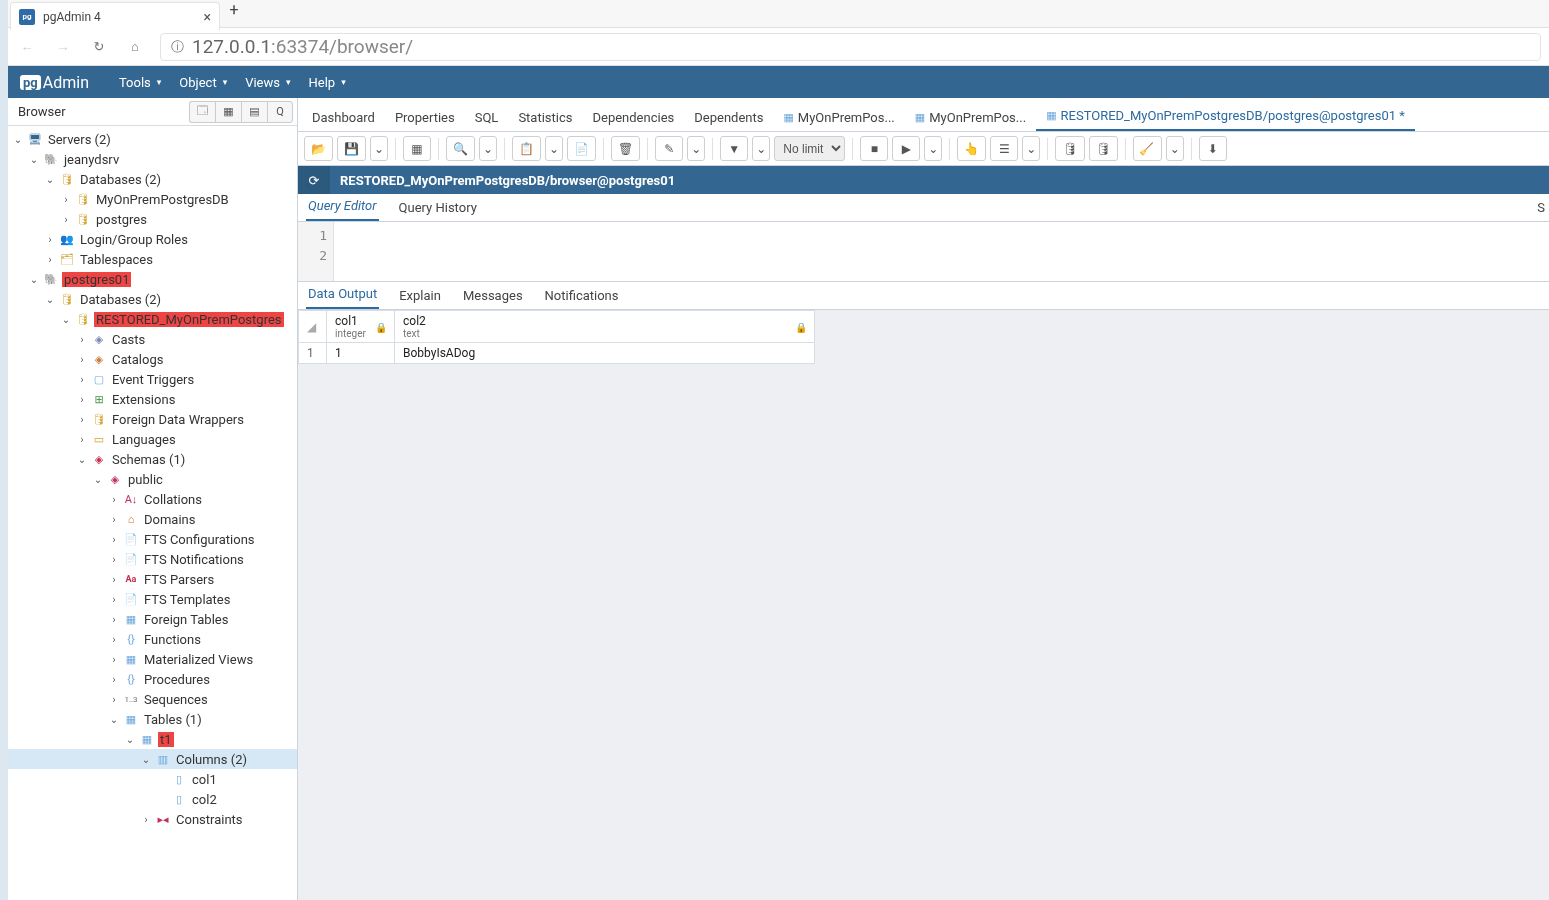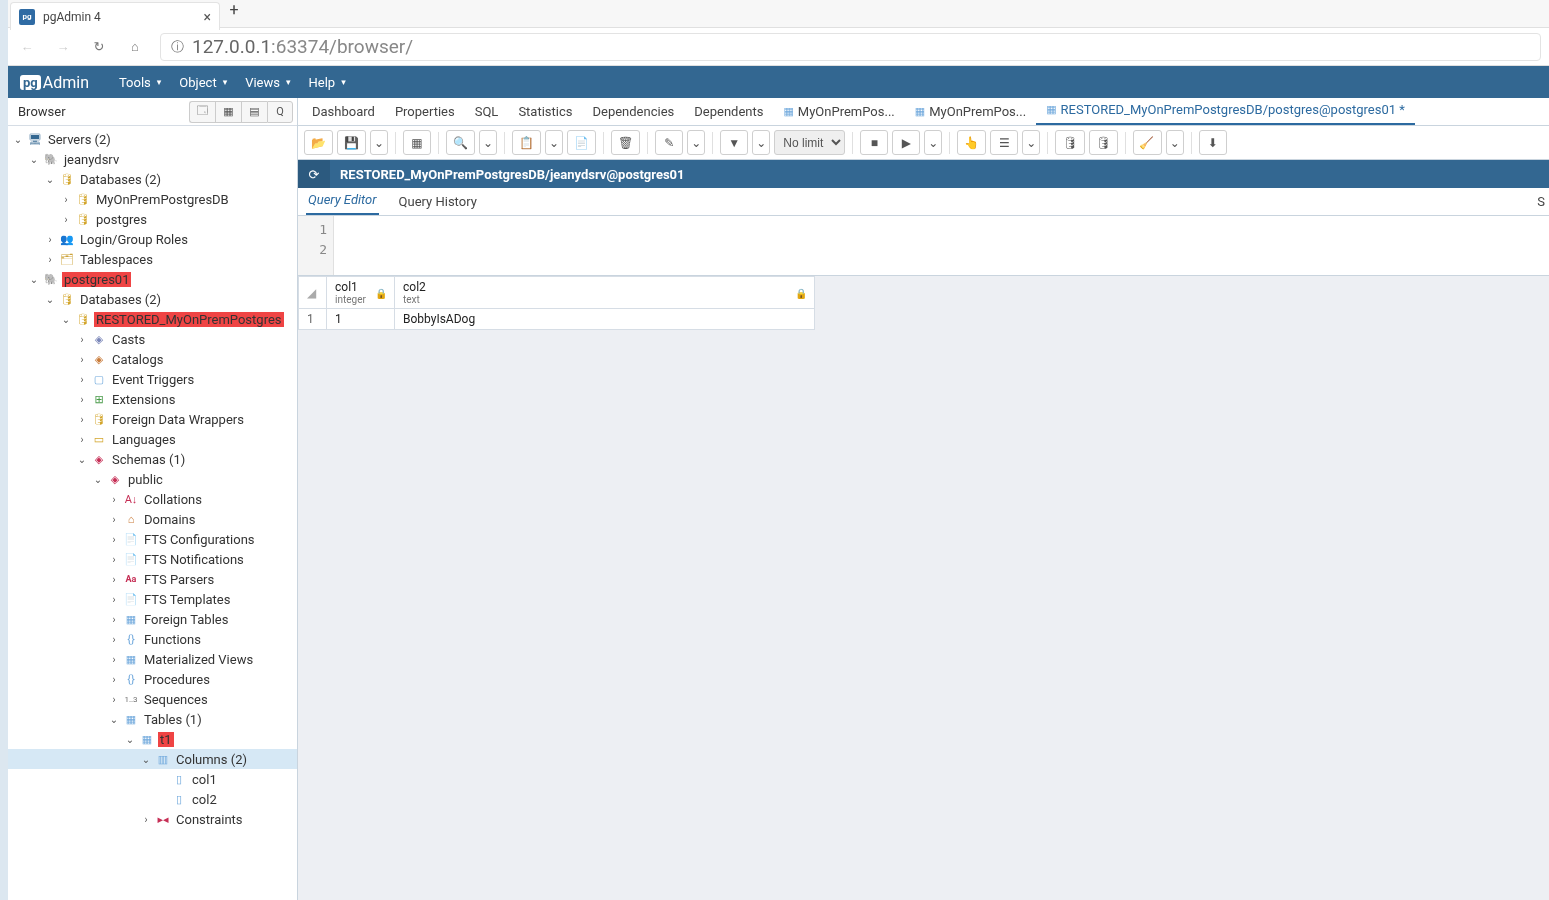--- a/index.html
+++ b/index.html
@@ -69,21 +69,21 @@
 .ic-fn { color:#6fa8dc; }
 .ic-mv { color:#6fa8dc; }
 .ic-pr { color:#6fa8dc; }
 .ic-seq { color:#6f6f6f; font-size:8px; }
 .ic-tbl { color:#6fa8dc; }
 .ic-col { color:#6fa8dc; }
 .ic-con { color:#c62e55; }
 
 
 .main { flex:1; display:flex; flex-direction:column; min-width:0; }
-.main-tabs { height:28px; display:flex; align-items:flex-end; border-bottom:1px solid #c9d4de; font-size:13px; padding-left:4px; gap:0; overflow:hidden; }
+.main-tabs { height:34px; display:flex; align-items:flex-end; border-bottom:1px solid #c9d4de; font-size:13px; padding-left:4px; gap:0; overflow:hidden; }
 .main-tab { padding:6px 10px; color:#444; cursor:pointer; white-space:nowrap; display:flex; align-items:center; gap:4px; }
 .main-tab.active { color:#2c6aa0; border-bottom:2px solid #2c6aa0; }
 .mt-icon { color:#6fa8dc; font-size:11px; }
 .toolbar { height:34px; border-bottom:1px solid #c9d4de; display:flex; align-items:center; padding:0 6px; gap:4px; background:#fff; }
 .tb-btn { height:25px; min-width:28px; padding:0 6px; border:1px solid #cfcfcf; background:#fff; border-radius:3px; display:flex; align-items:center; justify-content:center; cursor:pointer; color:#555; font-size:12px; }
 .tb-dd { min-width:14px; padding:0 3px; }
 .tb-sep { width:1px; height:22px; background:#e0e0e0; margin:0 3px; }
 .tb-select { height:25px; border:1px solid #cfcfcf; border-radius:3px; padding:0 4px; font-size:12px; color:#555; }
 .conn-bar { height:28px; background:#336791; display:flex; align-items:center; color:#fff; font-size:13px; }
 .conn-icon { width:32px; height:28px; background:#2c5a7f; display:flex; align-items:center; justify-content:center; }
@@ -433,36 +433,42 @@
         <span class="tb-btn">🛢</span>
         <span class="tb-sep"></span>
         <span class="tb-btn">🧹</span>
         <span class="tb-btn tb-dd">⌄</span>
         <span class="tb-sep"></span>
         <span class="tb-btn">⬇</span>
       </div>
 
       <div class="conn-bar">
         <span class="conn-icon">⟳</span>
-        <span class="conn-text">RESTORED_MyOnPremPostgresDB/jeanydsrv@postgres01</span>
+        <span class="conn-text">RESTORED_MyOnPremPostgresDB/browser@postgres01</span>
       </div>
 
       <div class="qtabs">
         <span class="qtab active">Query Editor</span>
         <span class="qtab">Query History</span>
         <span class="qextra">S</span>
       </div>
 
       <div class="editor">
         <div class="gutter">
           <div>1</div>
             <div>2</div>
         </div>
       </div>
 
+      <div class="otabs">
+        <span class="otab active">Data Output</span>
+        <span class="otab">Explain</span>
+        <span class="otab">Messages</span>
+        <span class="otab">Notifications</span>
+      </div>
 
       <div class="grid">
         <table class="gtable">
           <thead>
             <tr>
               <th class="rownum"><span style="color:#aaa">◢</span></th>
               <th style="width:68px">
                 <div>col1</div>
                   <div class="gth-sub">integer</div>
                 <span class="lock">🔒</span>

